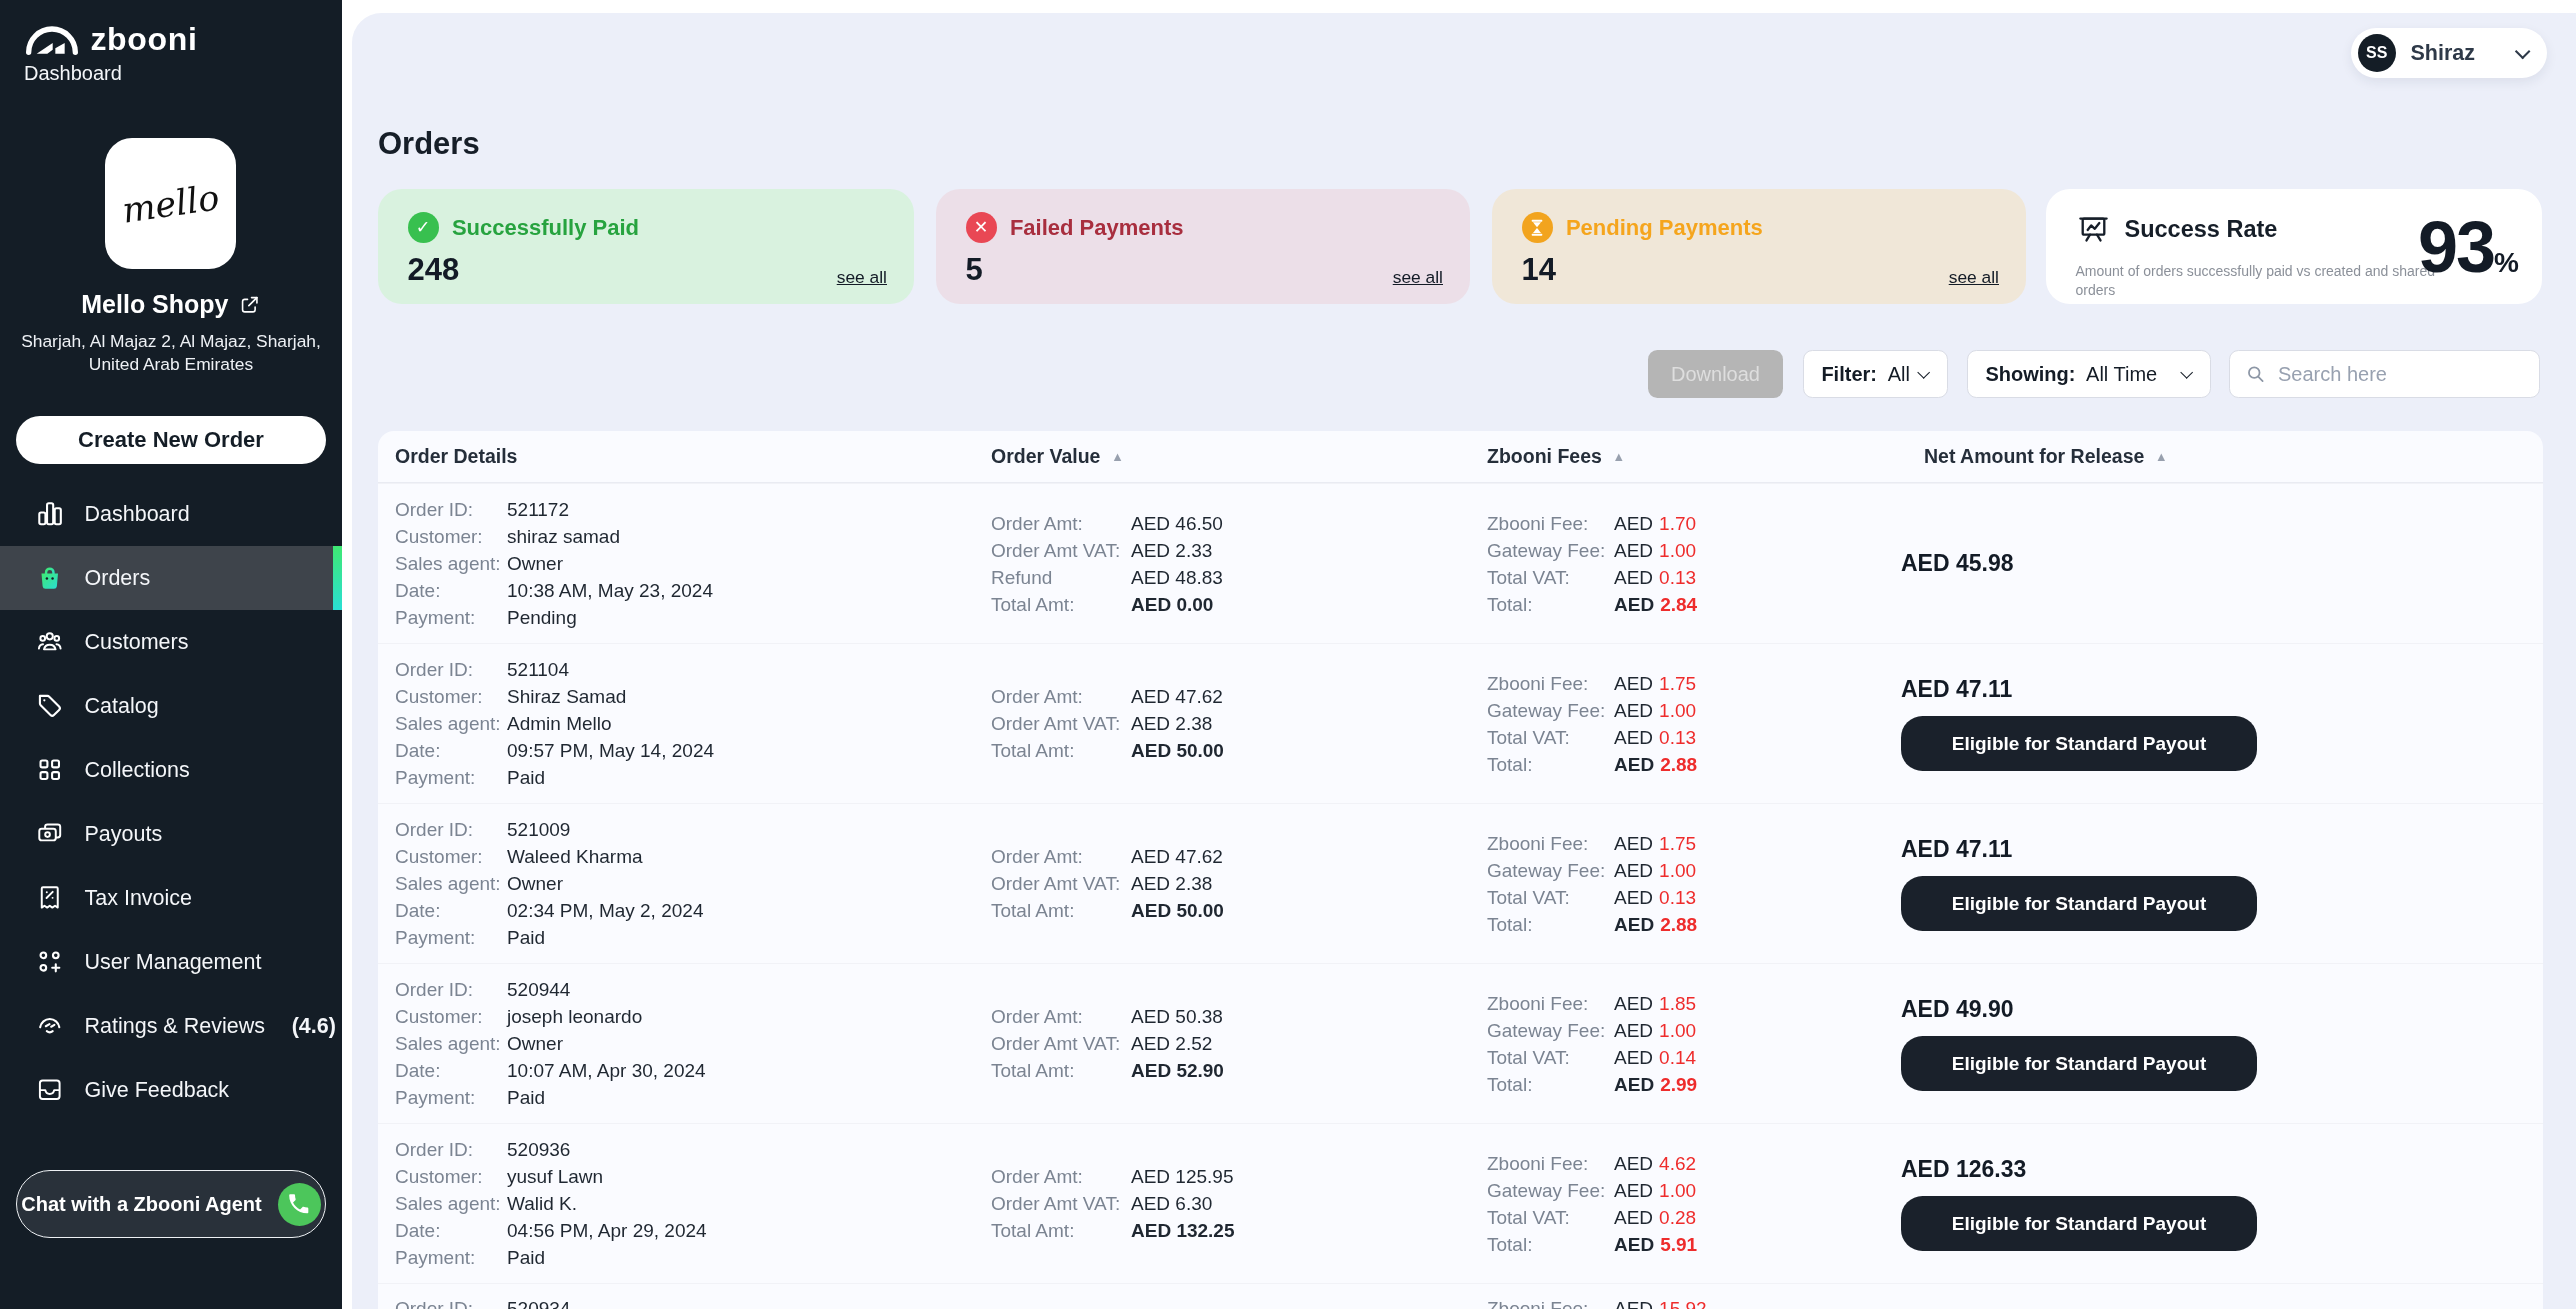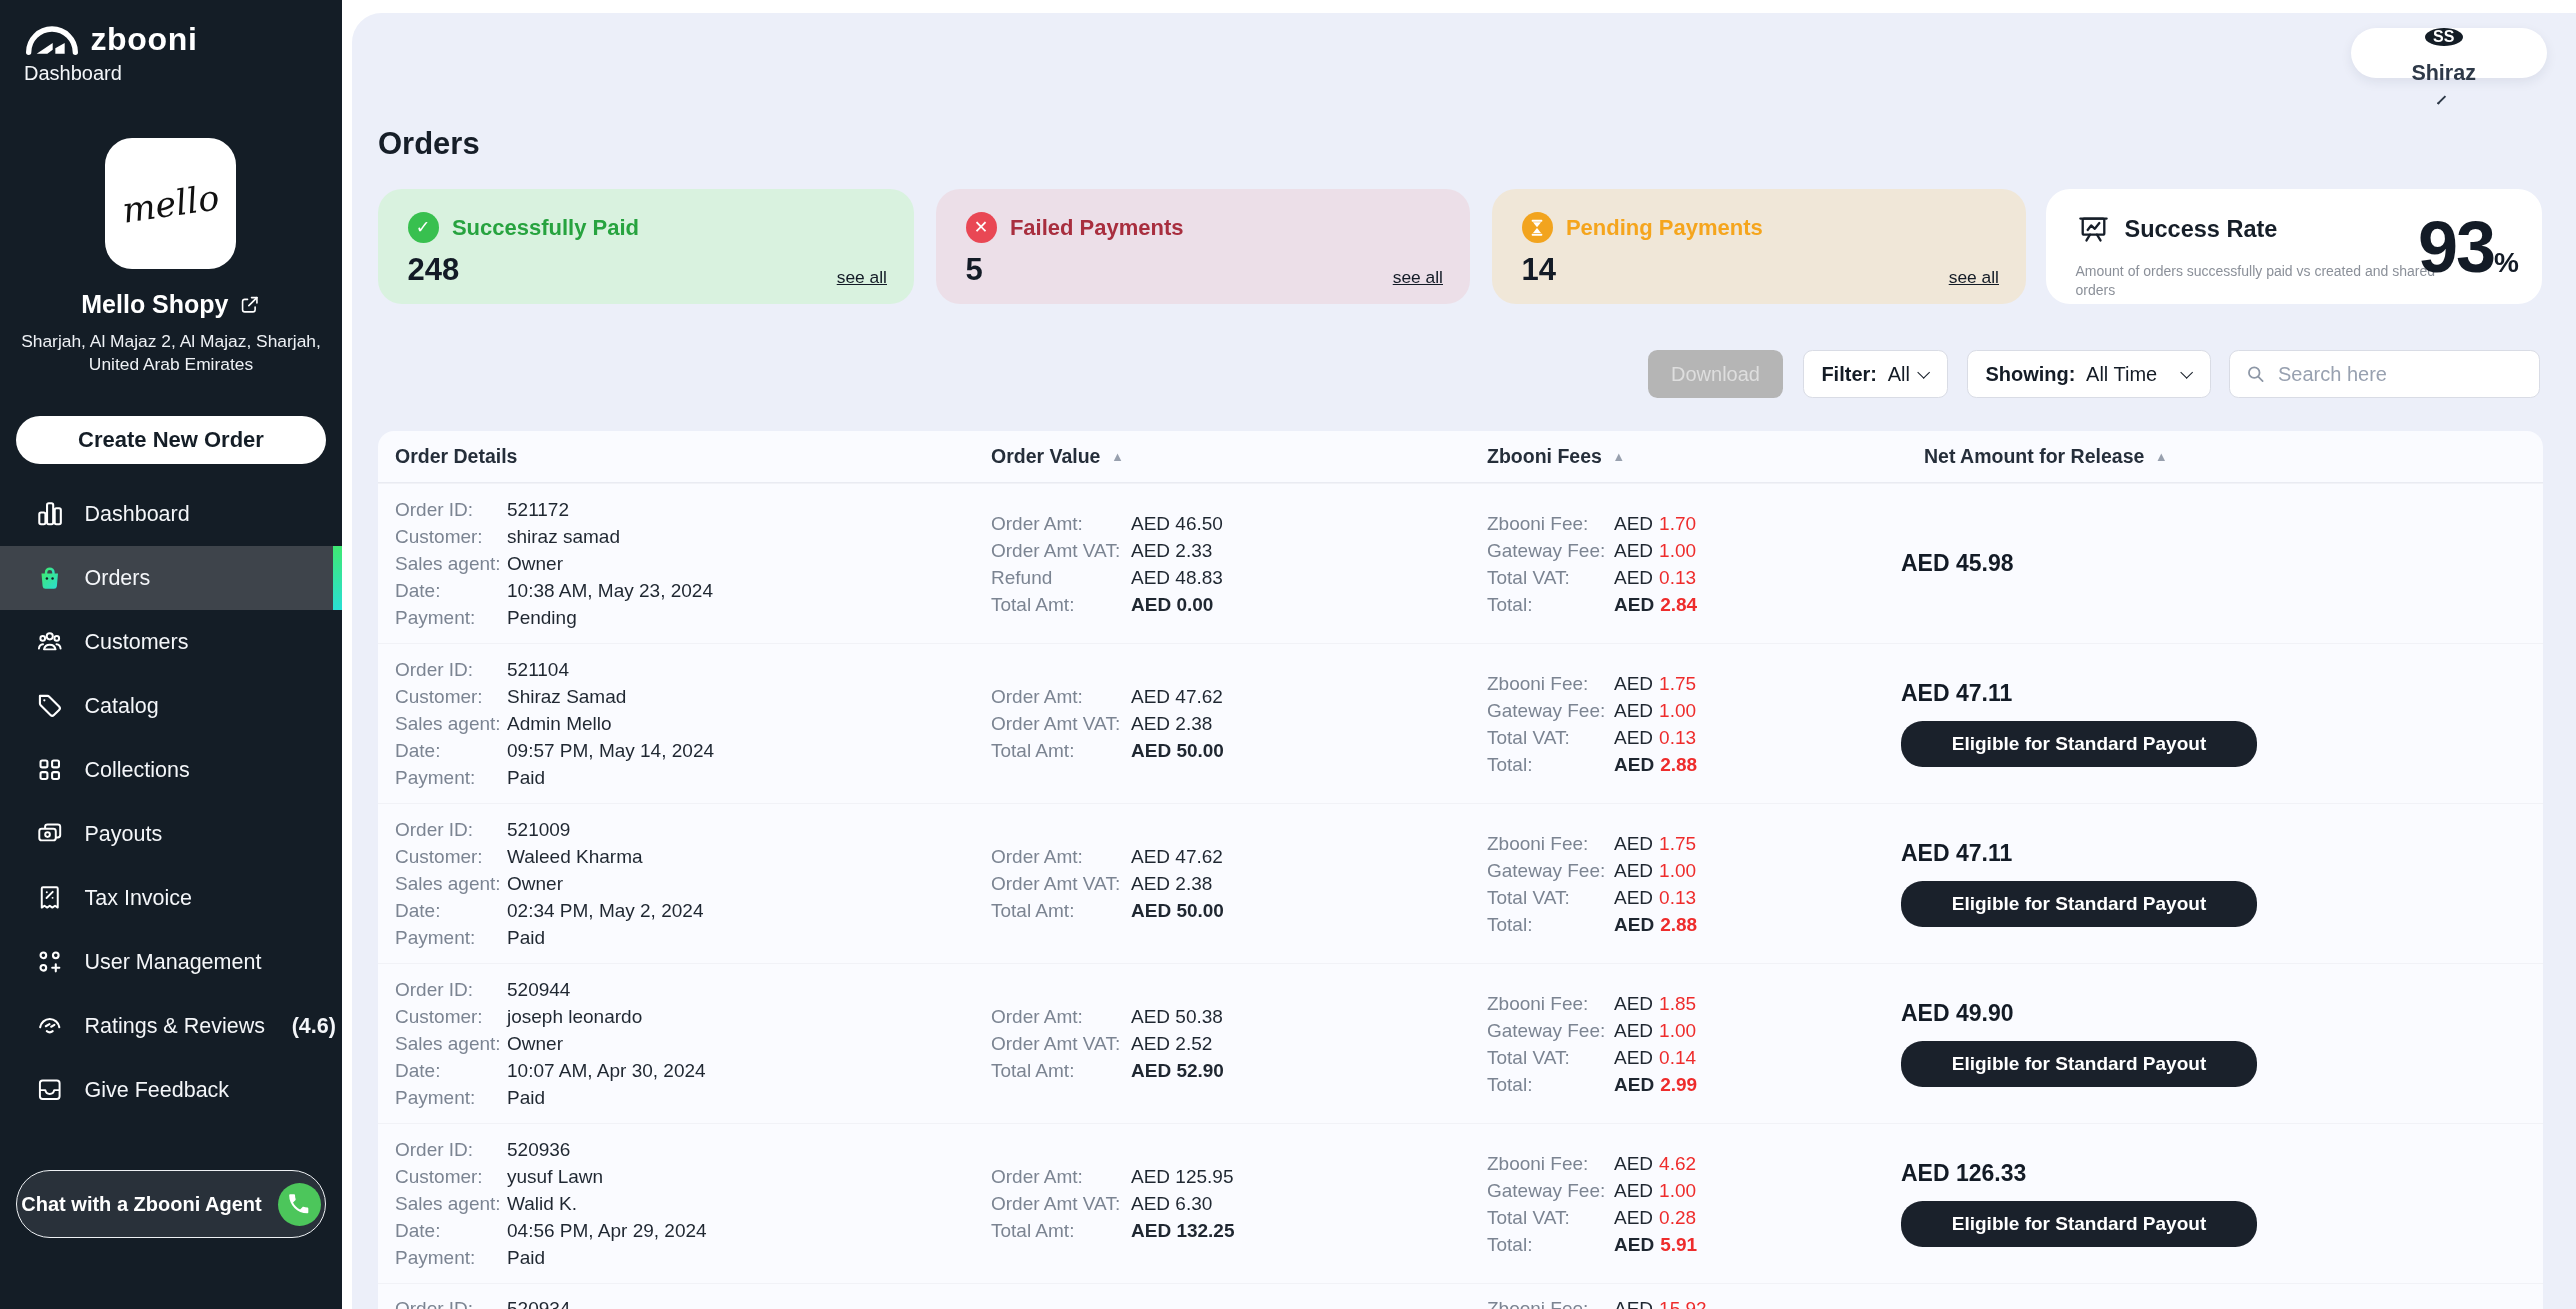--- a/index.html
+++ b/index.html
@@ -30,21 +30,21 @@
   .menu-item svg { width:29.5px; height:29.5px; display:block; }
   .bold-suffix { font-weight:800; margin-left:6.7px; }
   .chat-btn { position:absolute; left:16px; top:1170px; width:310px; height:68px; border-radius:34px; background:#29313a;
     border:1.3px solid #eef1f4; display:flex; align-items:center; justify-content:center; gap:16px; cursor:pointer; }
   .chat-btn span.lbl { font-size:20px; font-weight:700; color:#fff; }
   .wa-circle { width:43px; height:43px; border-radius:50%; background:#4cc65b; display:flex; align-items:center; justify-content:center; }
   .wa-circle svg { width:25.5px; height:25.5px; }
   
   .main-panel { position:absolute; left:352px; top:13.4px; width:2224px; height:1296px; background:#eceff9; border-top-left-radius:29.5px; }
   .user-chip { position:absolute; left:2351px; top:28px; width:196px; height:50px; background:#fff; border-radius:25px;
-    box-shadow:0 4px 12px rgba(25,35,70,.08); display:flex; align-items:center; gap:14.8px; padding:0 17.4px 0 6.7px; cursor:pointer;flex-direction:column; }
+    box-shadow:0 4px 12px rgba(25,35,70,.08); display:flex; align-items:center; gap:14.8px; padding:0 17.4px 0 6.7px; cursor:pointer; }
   .avatar { width:38px; height:38px; border-radius:50%; background:#141d26; color:#fff; font-size:16px; font-weight:600;
     display:flex; align-items:center; justify-content:center; }
   .user-name { font-size:21.5px; font-weight:600; color:#2e3948; flex:1; }
   .chev { width:10.7px; height:10.7px; border-left:2px solid #2e3948; border-bottom:2px solid #2e3948; transform:rotate(-45deg) translateY(-2.7px); }
   .page-title { position:absolute; left:378px; top:126px; font-size:31px; font-weight:600; color:#161e28; }
   
   .card { position:absolute; top:189px; height:115px; border-radius:24px; padding:23px 27px 17.4px 29.5px; }
   .card.green { left:378px; width:536px; background:#d9f2df; }
   .card.pink { left:936px; width:534px; background:#ecdfe8; }
   .card.beige { left:1492px; width:534px; background:#f0e7d8; }
@@ -98,21 +98,21 @@
   .kv .v { color:#1f2731; }
   .v.bold { font-weight:700; }
   .red { color:#ee2c2c; }
   .greenv { color:#2db53d; }
   .cur { color:#1f2731; margin-right:6px; }
   .cur.bold { font-weight:700; }
   .numv { color:#ee2c2c; }
   .numv.bold { font-weight:700; }
   .net-cell { display:flex; flex-direction:column; align-items:flex-start; }
   .net-amt { font-size:23px; font-weight:700; color:#131b26; }
-  .payout-btn { margin-top:13.4px; width:356px; height:46px; border-radius:21.5px; background:#1a212b; color:#fff;
+  .payout-btn { margin-top:13.4px; width:356px; height:55px; border-radius:21.5px; background:#1a212b; color:#fff;
     font-size:19px; font-weight:600; border:none; display:flex; align-items:center; justify-content:center; cursor:pointer; font-family:inherit; }
   .payout-btn:empty { display:none; }
 </style>
 </head>
 <body>
 
 <aside class="sidebar">
   <div class="logo-row">
     <svg width="58" height="40" viewBox="0 0 86 60" fill="none">
       <path d="M8 50 A 35 35 0 0 1 78 50" stroke="#fff" stroke-width="8" stroke-linecap="round"></path>

